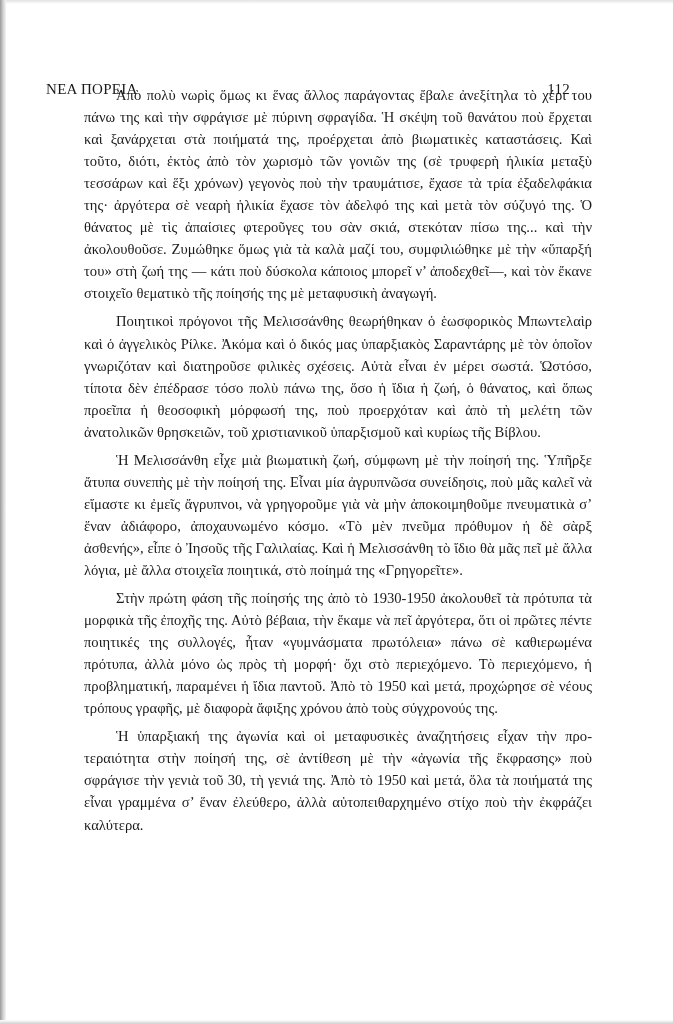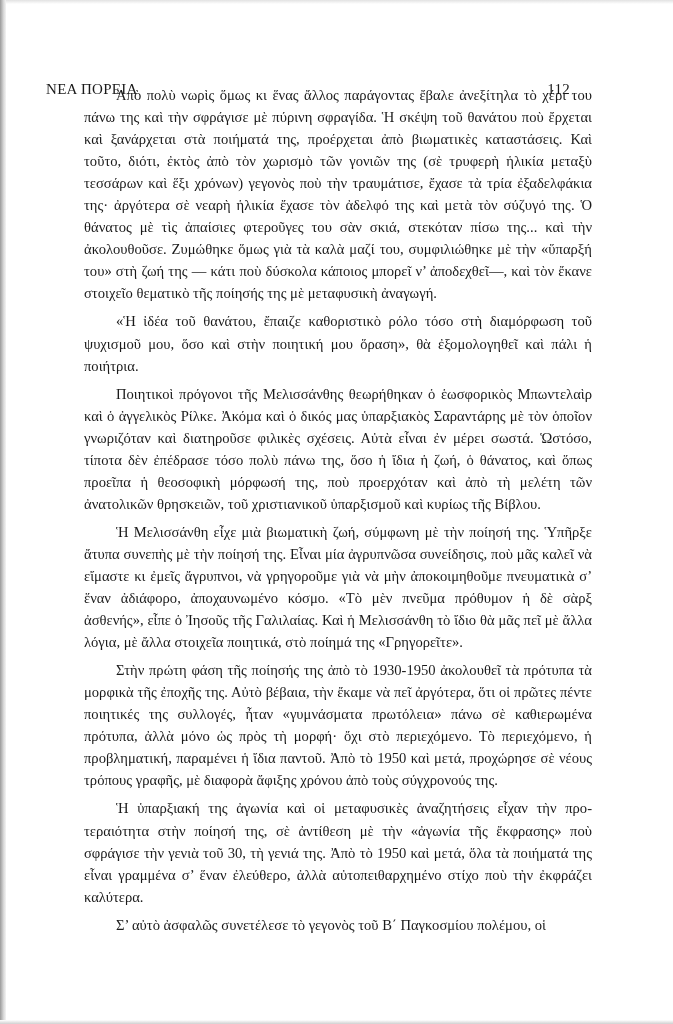--- a/index.html
+++ b/index.html
@@ -38,19 +38,17 @@
 <div class="scan-left"></div>
 <div class="scan-bottom"></div>
 
 <div class="running-head">
   <span>ΝΕΑ ΠΟΡΕΙΑ</span>
   <span>112</span>
 </div>
 
 <div class="body-text">
   <p>Ἀπὸ πολὺ νωρὶς ὅμως κι ἕνας ἄλλος παράγοντας ἔβαλε ἀνεξίτηλα τὸ χέρι του πάνω της καὶ τὴν σφράγισε μὲ πύρινη σφραγίδα. Ἡ σκέψη τοῦ θανάτου ποὺ ἔρχεται καὶ ξανάρχεται στὰ ποιήματά της, προέρχεται ἀπὸ βιωματικὲς κατα­στάσεις. Καὶ τοῦτο, διότι, ἐκτὸς ἀπὸ τὸν χωρισμὸ τῶν γονιῶν της (σὲ τρυφερὴ ἡλικία μεταξὺ τεσσάρων καὶ ἕξι χρόνων) γεγονὸς ποὺ τὴν τραυμάτισε, ἔχασε τὰ τρία ἐξαδελφάκια της· ἀργότερα σὲ νεαρὴ ἡλικία ἔχασε τὸν ἀδελφό της καὶ μετὰ τὸν σύζυγό της. Ὁ θάνατος μὲ τὶς ἀπαίσιες φτεροῦγες του σὰν σκιά, στε­κόταν πίσω της... καὶ τὴν ἀκολουθοῦσε. Ζυμώθηκε ὅμως γιὰ τὰ καλὰ μαζί του, συμφιλιώθηκε μὲ τὴν «ὕπαρξή του» στὴ ζωή της — κάτι ποὺ δύσκολα κάποιος μπορεῖ ν’ ἀποδεχθεῖ—, καὶ τὸν ἔκανε στοιχεῖο θεματικὸ τῆς ποίησής της μὲ με­ταφυσικὴ ἀναγωγή.</p>
-  <p>«Ἡ ἰδέα τοῦ θανάτου, ἔπαιζε καθοριστικὸ ρόλο τόσο στὴ διαμόρφωση τοῦ ψυχισμοῦ μου, ὅσο καὶ στὴν ποιητική μου ὅραση», θὰ ἐξομολογηθεῖ καὶ πάλι ἡ ποιήτρια.</p>
   <p>Ποιητικοὶ πρόγονοι τῆς Μελισσάνθης θεωρήθηκαν ὁ ἑωσφορικὸς Μπωντε­λαὶρ καὶ ὁ ἀγγελικὸς Ρίλκε. Ἀκόμα καὶ ὁ δικός μας ὑπαρξιακὸς Σαραντάρης μὲ τὸν ὁποῖον γνωριζόταν καὶ διατηροῦσε φιλικὲς σχέσεις. Αὐτὰ εἶναι ἐν μέρει σω­στά. Ὡστόσο, τίποτα δὲν ἐπέδρασε τόσο πολὺ πάνω της, ὅσο ἡ ἴδια ἡ ζωή, ὁ θάνατος, καὶ ὅπως προεῖπα ἡ θεοσοφικὴ μόρφωσή της, ποὺ προερχόταν καὶ ἀπὸ τὴ μελέτη τῶν ἀνατολικῶν θρησκειῶν, τοῦ χριστιανικοῦ ὑπαρξισμοῦ καὶ κυρίως τῆς Βίβλου.</p>
   <p>Ἡ Μελισσάνθη εἶχε μιὰ βιωματικὴ ζωή, σύμφωνη μὲ τὴν ποίησή της. Ὑπῆρξε ἄτυπα συνεπὴς μὲ τὴν ποίησή της. Εἶναι μία ἀγρυπνῶσα συνείδησις, ποὺ μᾶς καλεῖ νὰ εἴμαστε κι ἐμεῖς ἄγρυπνοι, νὰ γρηγοροῦμε γιὰ νὰ μὴν ἀποκοι­μηθοῦμε πνευματικὰ σ’ ἕναν ἀδιάφορο, ἀποχαυνωμένο κόσμο. «Τὸ μὲν πνεῦμα πρόθυμον ἡ δὲ σὰρξ ἀσθενής», εἶπε ὁ Ἰησοῦς τῆς Γαλιλαίας. Καὶ ἡ Μελισσάν­θη τὸ ἴδιο θὰ μᾶς πεῖ μὲ ἄλλα λόγια, μὲ ἄλλα στοιχεῖα ποιητικά, στὸ ποίημά της «Γρηγορεῖτε».</p>
   <p>Στὴν πρώτη φάση τῆς ποίησής της ἀπὸ τὸ 1930-1950 ἀκολουθεῖ τὰ πρό­τυπα τὰ μορφικὰ τῆς ἐποχῆς της. Αὐτὸ βέβαια, τὴν ἔκαμε νὰ πεῖ ἀργότερα, ὅτι οἱ πρῶτες πέντε ποιητικές της συλλογές, ἦταν «γυμνάσματα πρωτόλεια» πάνω σὲ καθιερωμένα πρότυπα, ἀλλὰ μόνο ὡς πρὸς τὴ μορφή· ὄχι στὸ περιεχόμενο. Τὸ περιεχόμενο, ἡ προβληματική, παραμένει ἡ ἴδια παντοῦ. Ἀπὸ τὸ 1950 καὶ μετά, προχώρησε σὲ νέους τρόπους γραφῆς, μὲ διαφορὰ ἄφιξης χρόνου ἀπὸ τοὺς σύγχρονούς της.</p>
   <p>Ἡ ὑπαρξιακή της ἀγωνία καὶ οἱ μεταφυσικὲς ἀναζητήσεις εἶχαν τὴν προ­τεραιότητα στὴν ποίησή της, σὲ ἀντίθεση μὲ τὴν «ἀγωνία τῆς ἔκφρασης» ποὺ σφράγισε τὴν γενιὰ τοῦ 30, τὴ γενιά της. Ἀπὸ τὸ 1950 καὶ μετά, ὅλα τὰ ποιή­ματά της εἶναι γραμμένα σ’ ἕναν ἐλεύθερο, ἀλλὰ αὐτοπειθαρχημένο στίχο ποὺ τὴν ἐκφράζει καλύτερα.</p>
-  <p>Σ’ αὐτὸ ἀσφαλῶς συνετέλεσε τὸ γεγονὸς τοῦ Β΄ Παγκοσμίου πολέμου, οἱ</p>
 </div>
 
 </body></html>

